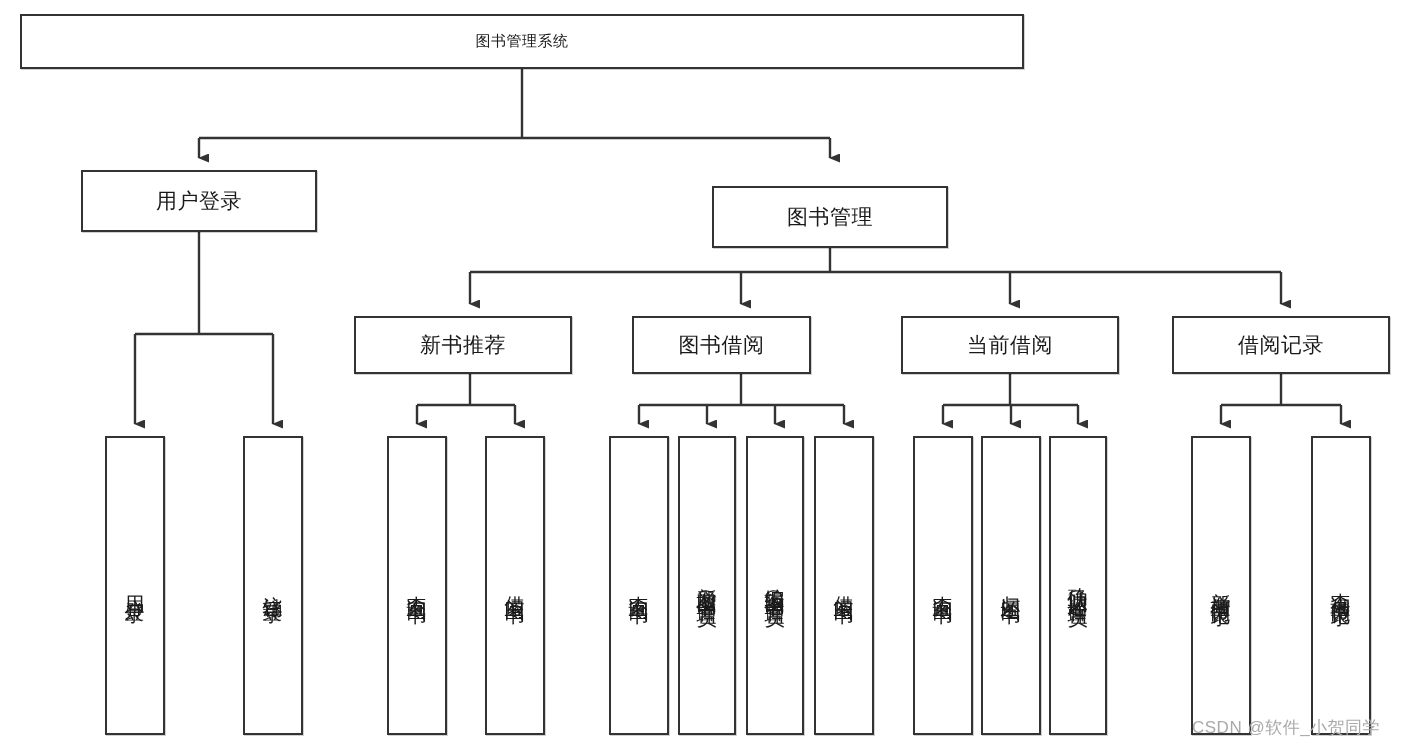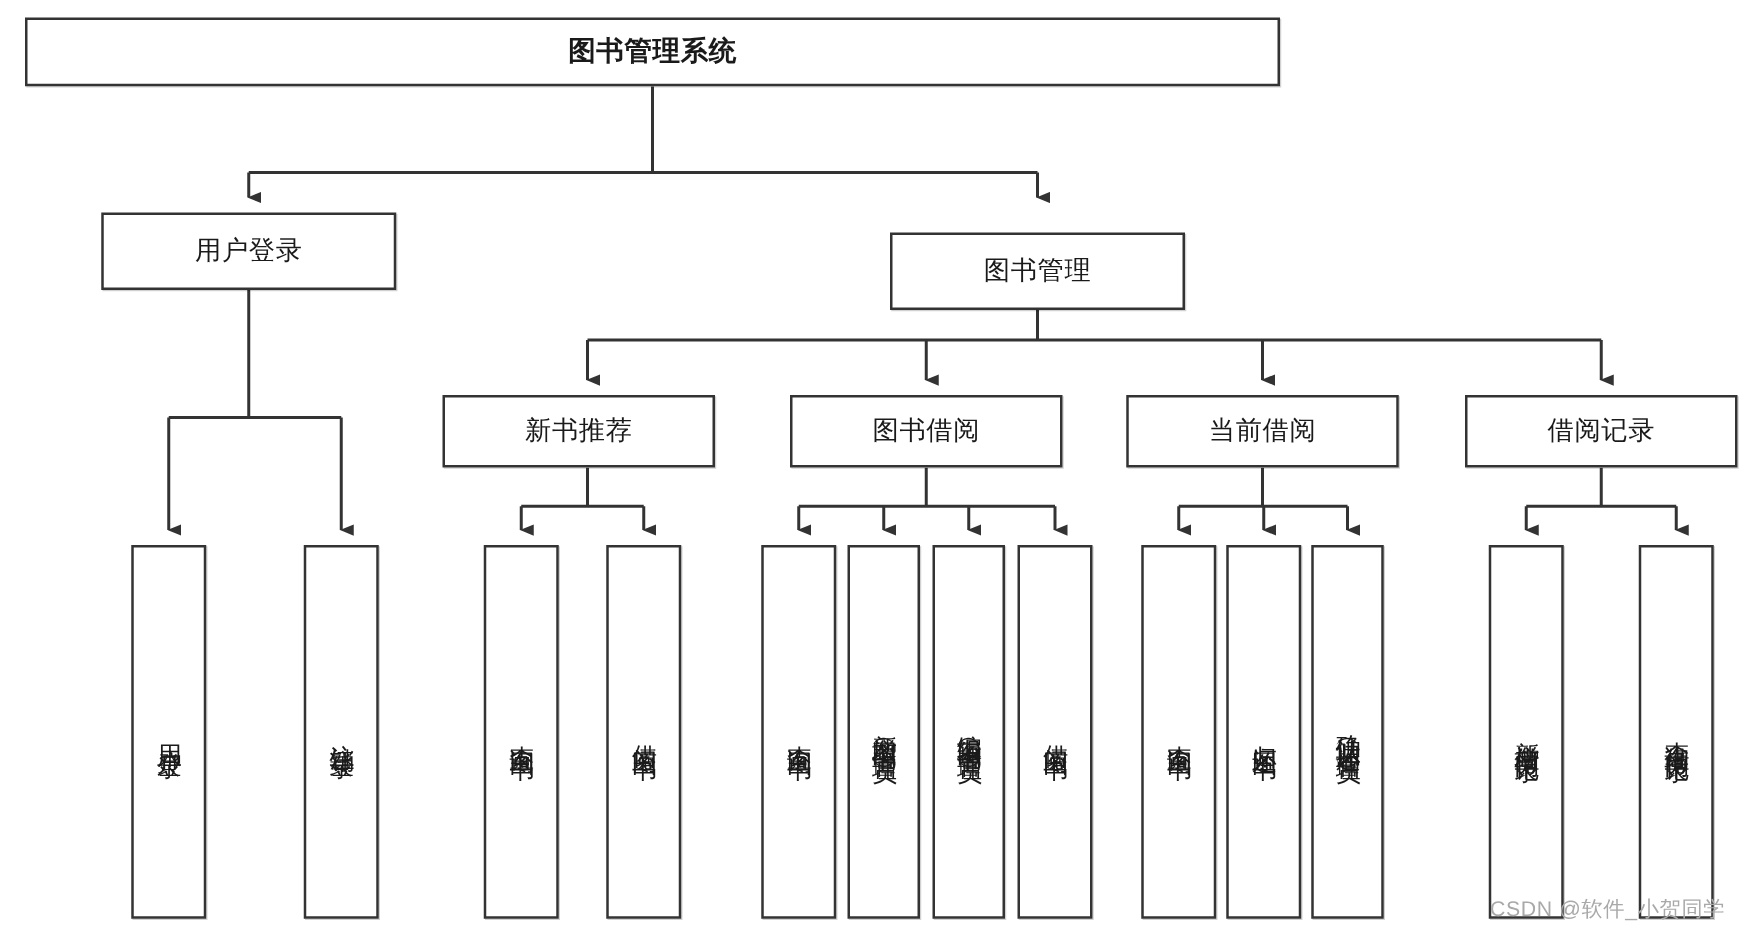--- a/index.html
+++ b/index.html
@@ -44,21 +44,21 @@
     white-space: nowrap;
     text-align: center;
   }
   .node.vertical .label {
     writing-mode: vertical-rl;
     text-orientation: upright;
     font-size: 20px;
     letter-spacing: 3px;
     line-height: 1;
   }
-  .node.root .label { font-size: 22px; font-weight: bold; }
+  .node.root .label { font-size: 15px; }
   .watermark {
     position: absolute;
     font-size: 17px;
     color: #a9a9a9;
     white-space: nowrap;
     letter-spacing: 0.5px;
   }
 </style>
 </head>
 <body>
@@ -117,21 +117,21 @@
   </div>
 
   <div class="node" style="left: 712px; top: 170px; width: 236px; height: 62px; margin-top: 16px;">
     <span class="label">图书管理</span>
   </div>
 
   <div class="node" style="left: 354px; top: 316px; width: 218px; height: 58px;">
     <span class="label">新书推荐</span>
   </div>
 
-  <div class="node" style="left: 632px; top: 316px; width: 218px; height: 58px;">
+  <div class="node" style="left: 632px; top: 316px; width: 179px; height: 58px;">
     <span class="label">图书借阅</span>
   </div>
 
   <div class="node" style="left: 901px; top: 316px; width: 218px; height: 58px;">
     <span class="label">当前借阅</span>
   </div>
 
   <div class="node" style="left: 1172px; top: 316px; width: 218px; height: 58px;">
     <span class="label">借阅记录</span>
   </div>

